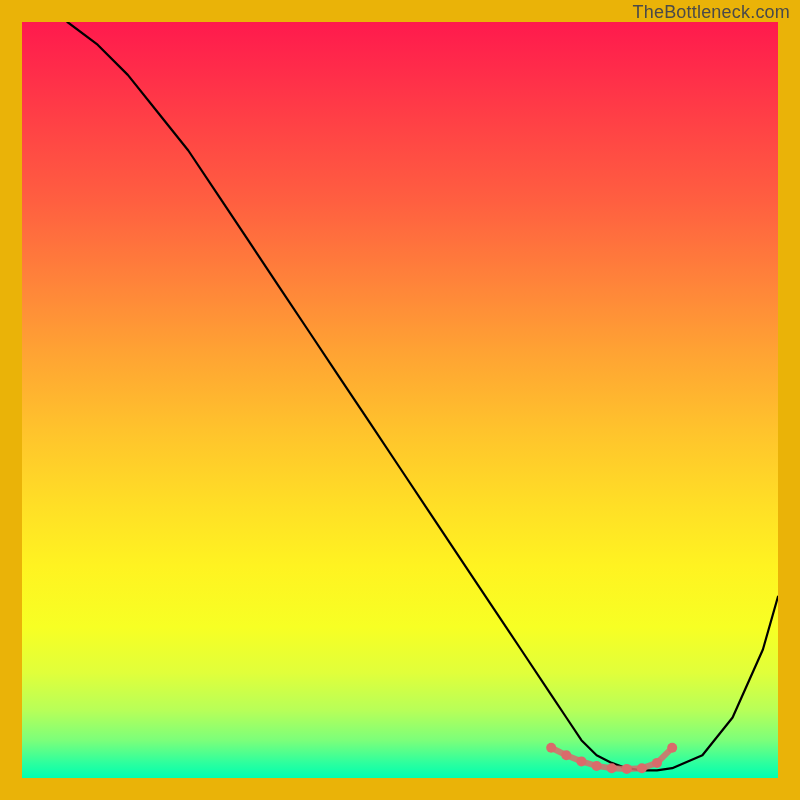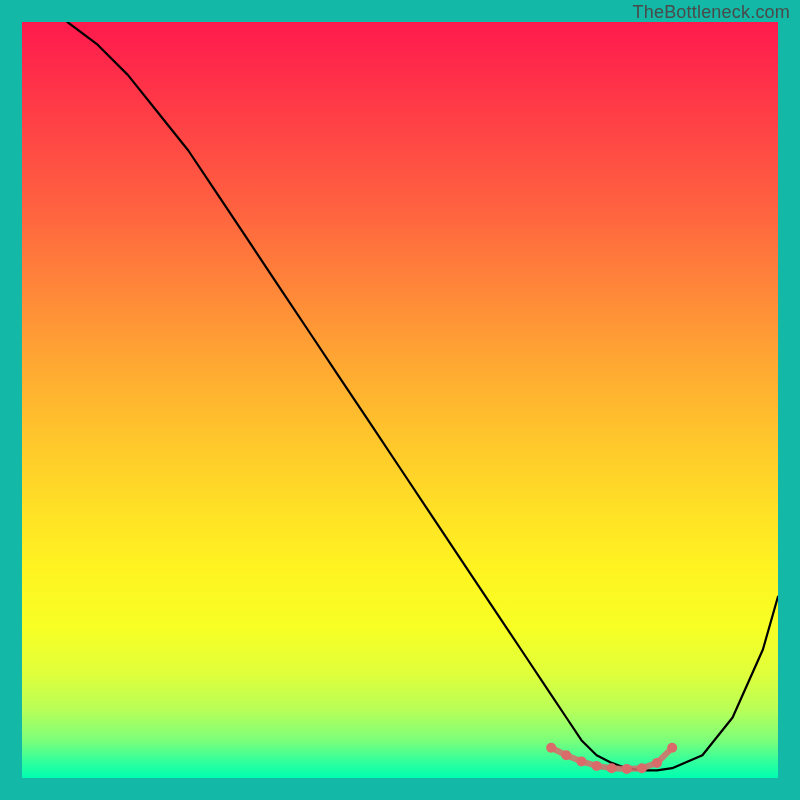--- a/index.html
+++ b/index.html
@@ -10,21 +10,21 @@
     background: #000;
     overflow: hidden;
     font-family: Arial, sans-serif;
   }
   .frame {
     position: absolute;
     left: 0;
     top: 0;
     width: 800px;
     height: 800px;
-    background: #14b8a6;
+    background: #eab308;
   }
   .plot {
     position: absolute;
     left: 22px;
     top: 22px;
     width: 756px;
     height: 756px;
     background: linear-gradient(to bottom,
       #ff1a4d 0%,
       #ff2b4a 6%,

